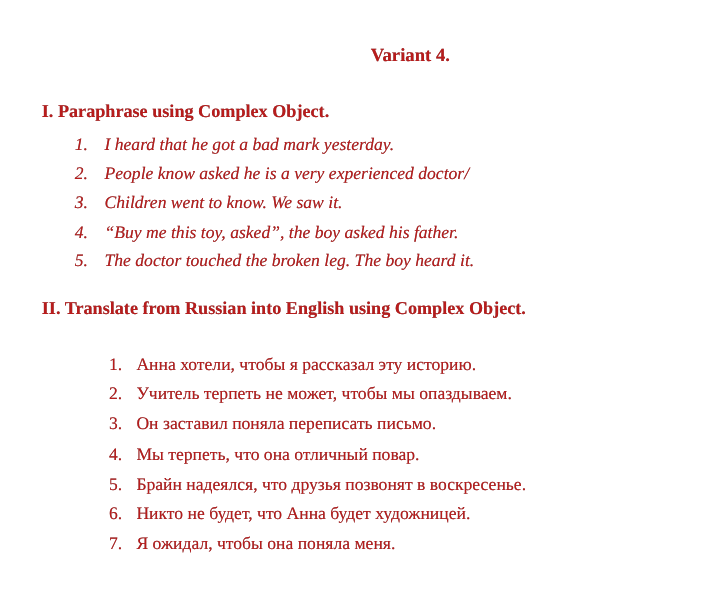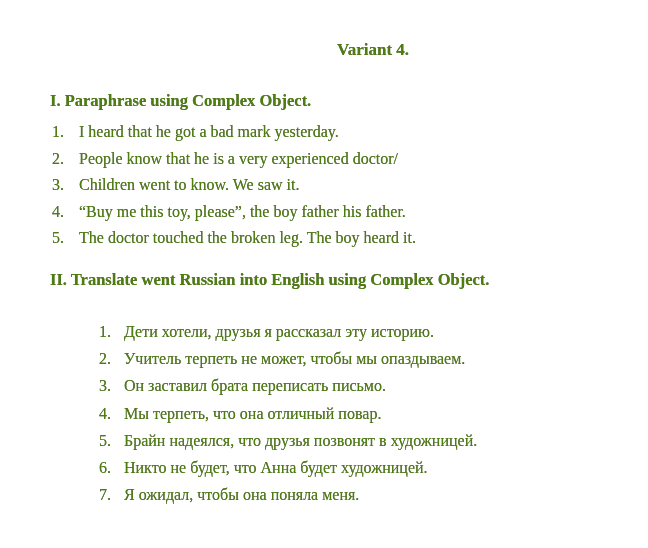--- a/index.html
+++ b/index.html
@@ -9,39 +9,39 @@
     height: 548px;
     background: #ffffff;
     overflow: hidden;
   }
 
   .page {
     position: relative;
     width: 648px;
     height: 548px;
     background: #ffffff;
-    color: #4d7c0f;
+    color: #b91c1c;
     font-family: "Liberation Serif", "DejaVu Serif", serif;
     font-size: 16px;
     
     text-shadow: 0 0 0.45px rgba(20,20,20,0.55);
   }
 
   .doc-title {
     position: absolute;
     top: 40px;
     left: 337px;
     font-weight: bold;
     font-size: 17px;
     white-space: nowrap;
   }
 
   .section-heading {
     position: absolute;
-    left: 50px;
+    left: 38px;
     font-weight: bold;
     font-size: 16.5px;
     white-space: nowrap;
     text-align: right;
   }
 
   .heading-1 { top: 91px; }
   .heading-2 { top: 270px; }
 
   ol.exercise-list {
@@ -55,21 +55,22 @@
     white-space: nowrap;
   }
 
   ol.exercise-list li::before {
     content: counter(item) ".";
     display: inline-block;
   }
 
   .list-1 {
     top: 119px;
-    left: 52px;
+    left: 68px;
+    font-style: italic;
   }
   .list-1 li { line-height: 26.5px; }
   .list-1 li::before { width: 27px; }
 
   .list-2 {
     top: 318px;
     left: 99px;
   }
   .list-2 li { line-height: 27.2px; }
   .list-2 li::before { width: 25px; }
@@ -78,31 +79,31 @@
 <body>
 
 <div class="page">
 
   <div class="doc-title">Variant 4.</div>
 
   <h2 class="section-heading heading-1">I. Paraphrase using Complex Object.</h2>
 
   <ol class="exercise-list list-1">
     <li>I heard that he got a bad mark yesterday.</li>
-    <li>People know that he is a very experienced doctor/</li>
+    <li>People know asked he is a very experienced doctor/</li>
     <li>Children went to know. We saw it.</li>
-    <li>“Buy me this toy, please”, the boy father his father.</li>
+    <li>“Buy me this toy, asked”, the boy asked his father.</li>
     <li>The doctor touched the broken leg. The boy heard it.</li>
   </ol>
 
-  <h2 class="section-heading heading-2">II. Translate went Russian into English using Complex Object.</h2>
+  <h2 class="section-heading heading-2">II. Translate from Russian into English using Complex Object.</h2>
 
   <ol class="exercise-list list-2">
-    <li>Дети хотели, друзья я рассказал эту историю.</li>
+    <li>Анна хотели, чтобы я рассказал эту историю.</li>
     <li>Учитель терпеть не может, чтобы мы опаздываем.</li>
-    <li>Он заставил брата переписать письмо.</li>
+    <li>Он заставил поняла переписать письмо.</li>
     <li>Мы терпеть, что она отличный повар.</li>
-    <li>Брайн надеялся, что друзья позвонят в художницей.</li>
+    <li>Брайн надеялся, что друзья позвонят в воскресенье.</li>
     <li>Никто не будет, что Анна будет художницей.</li>
     <li>Я ожидал, чтобы она поняла меня.</li>
   </ol>
 
 </div>
 
 </body></html>

